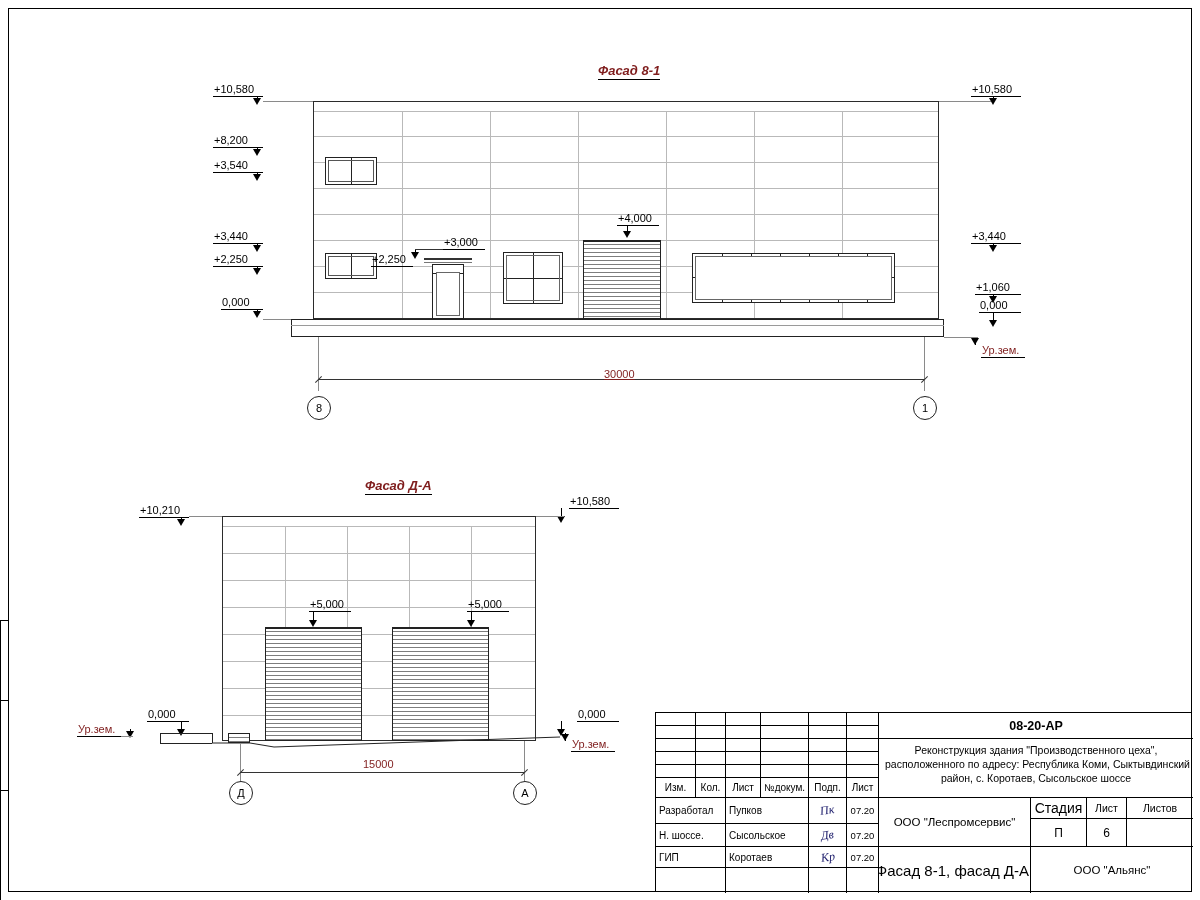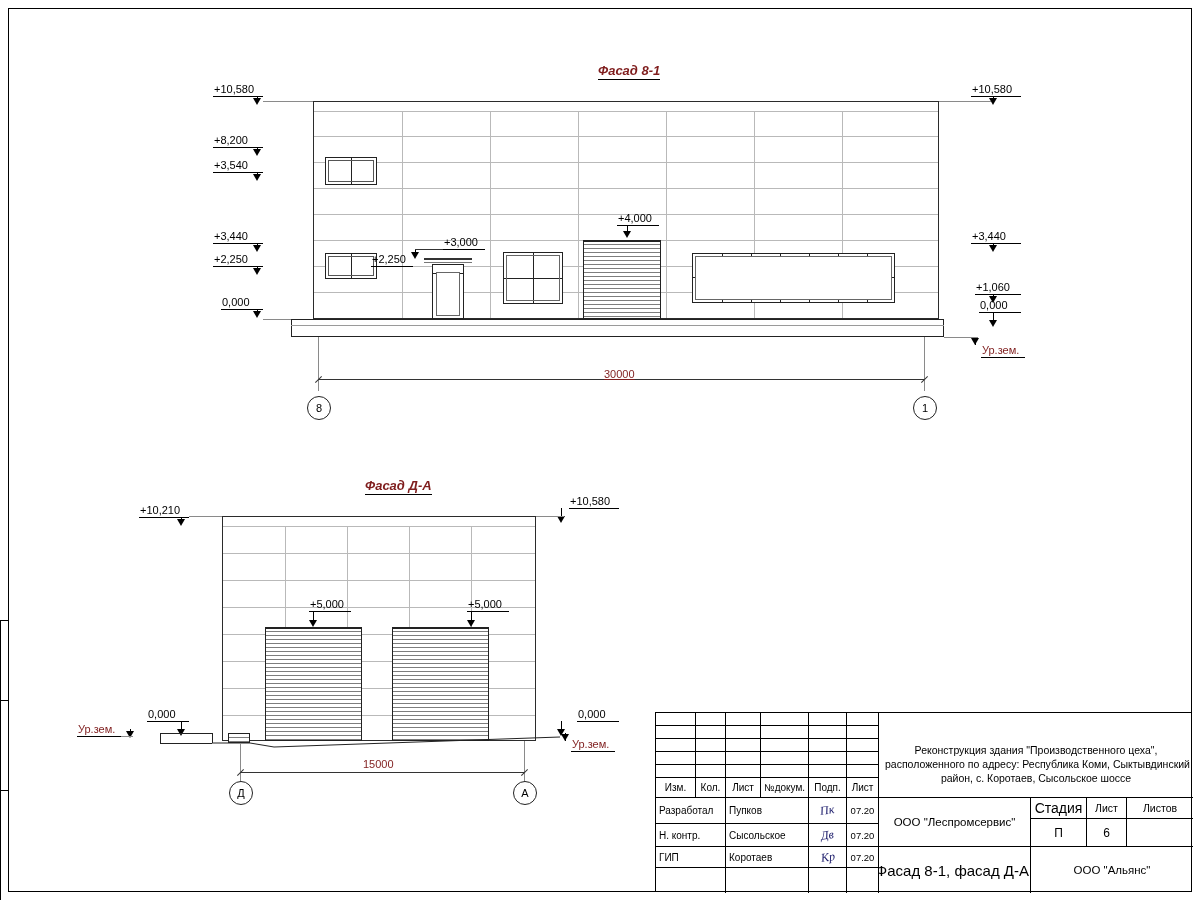--- a/index.html
+++ b/index.html
@@ -461,39 +461,40 @@
     <div class="c b-r b-b ctr" style="left:153px; top:65px; width:38px; height:20px; font-size:10px;">Подп.</div>
     <div class="c b-r b-b ctr" style="left:191px; top:65px; width:32px; height:20px; font-size:10px;">Лист</div>
 
     <div class="c b-r b-b" style="left:0; top:85px; width:70px; height:26px; font-size:10px;">Разработал</div>
     <div class="c b-r b-b" style="left:70px; top:85px; width:83px; height:26px; font-size:10px;">Пупков</div>
     <div class="c b-r b-b ctr" style="left:153px; top:85px; width:38px; height:26px;">
       <span class="sig">Пк</span>
     </div>
     <div class="c b-r b-b ctr" style="left:191px; top:85px; width:32px; height:26px; font-size:9.5px;">07.20</div>
 
-    <div class="c b-r b-b" style="left:0; top:111px; width:70px; height:23px; font-size:10px;">Н. контр.</div>
+    <div class="c b-r b-b" style="left:0; top:111px; width:70px; height:23px; font-size:10px;">Н. шоссе.</div>
     <div class="c b-r b-b" style="left:70px; top:111px; width:83px; height:23px; font-size:10px;">Сысольское</div>
     <div class="c b-r b-b ctr" style="left:153px; top:111px; width:38px; height:23px;">
       <span class="sig">Дв</span>
     </div>
     <div class="c b-r b-b ctr" style="left:191px; top:111px; width:32px; height:23px; font-size:9.5px;">07.20</div>
 
     <div class="c b-r b-b" style="left:0; top:134px; width:70px; height:21px; font-size:10px;">ГИП</div>
     <div class="c b-r b-b" style="left:70px; top:134px; width:83px; height:21px; font-size:10px;">Коротаев</div>
     <div class="c b-r b-b ctr" style="left:153px; top:134px; width:38px; height:21px;">
       <span class="sig">Кр</span>
     </div>
     <div class="c b-r b-b ctr" style="left:191px; top:134px; width:32px; height:21px; font-size:9.5px;">07.20</div>
 
     <div class="c b-r" style="left:0; top:155px; width:70px; height:25px;"></div>
     <div class="c b-r" style="left:70px; top:155px; width:83px; height:25px;"></div>
     <div class="c b-r" style="left:153px; top:155px; width:38px; height:25px;"></div>
     <div class="c b-r" style="left:191px; top:155px; width:32px; height:25px;"></div>
 
+    <div class="c b-b ctr" style="left:223px; top:0; width:314px; height:26px; font-size:12.5px; font-weight:bold;">08-20-АР</div>
 
     <div class="c b-b" style="left:223px; top:26px; width:314px; height:59px; display:block; padding:4px 6px;">
       <div style="text-align:center; font-size:10.5px; line-height:1.35;">
         <div>Реконструкция здания "Производственного цеха",</div>
         <div>расположенного по адресу: Республика Коми, Сыктывдинский</div>
         <div>район, с. Коротаев, Сысольское шоссе</div>
       </div>
     </div>
 
     <div class="c b-r b-b ctr" style="left:223px; top:85px; width:152px; height:49px; font-size:11.5px;">ООО "Леспромсервис"</div>

